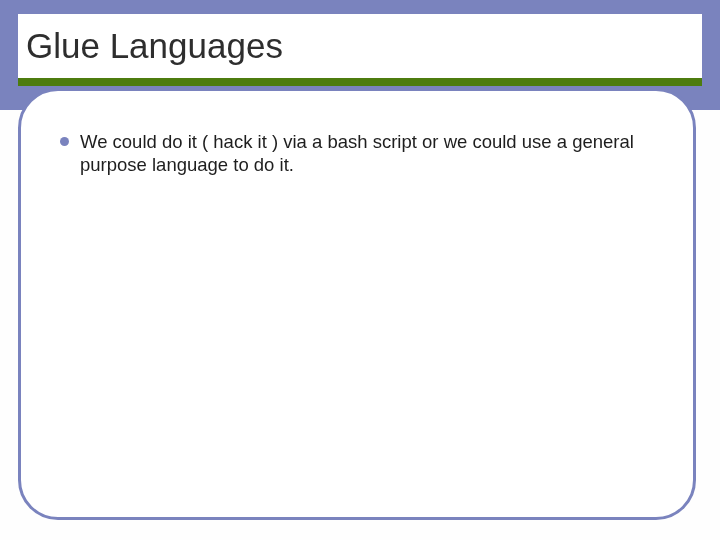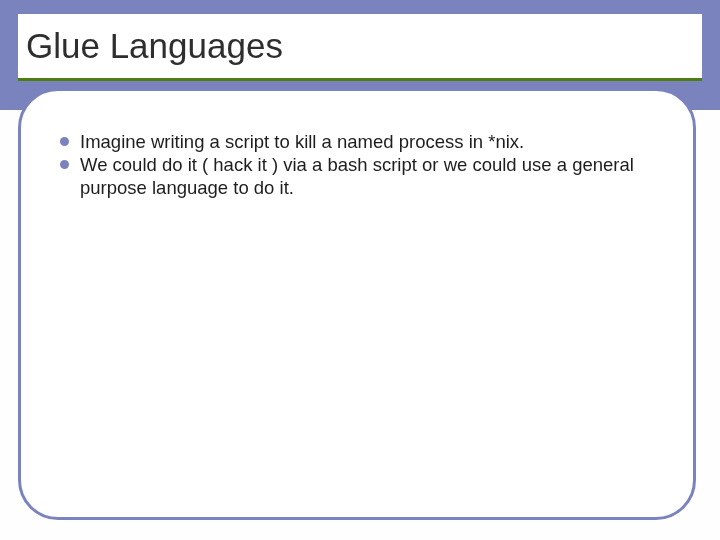--- a/index.html
+++ b/index.html
@@ -25,21 +25,21 @@
     height: 110px;
     background: #7a83be;
   }
   .title-box {
     position: absolute;
     left: 18px;
     top: 14px;
     width: 684px;
     height: 64px;
     background: #ffffff;
-    border-bottom: 3px solid #4d7c0f;
+    border-bottom: 8px solid #4d7c0f;
     display: flex;
     align-items: center;
   }
   .title-text {
     font-size: 35px;
     color: #2e2e2e;
     padding-left: 8px;
     font-family: Arial, sans-serif;
   }
   .content-frame {
@@ -87,17 +87,16 @@
 <body>
 
 <div class="slide">
   <div class="top-band"></div>
   <div class="content-frame"></div>
   <div class="title-box">
     <span class="title-text">Glue Languages</span>
   </div>
   <div class="body">
     <ul class="bullets">
-      <li><span>Imagine writing a script to kill a named process in *nix.</span></li>
       <li><span>We could do it ( hack it ) via a bash script or we could use a general purpose language to do it.</span></li>
     </ul>
   </div>
 </div>
 
 </body></html>

